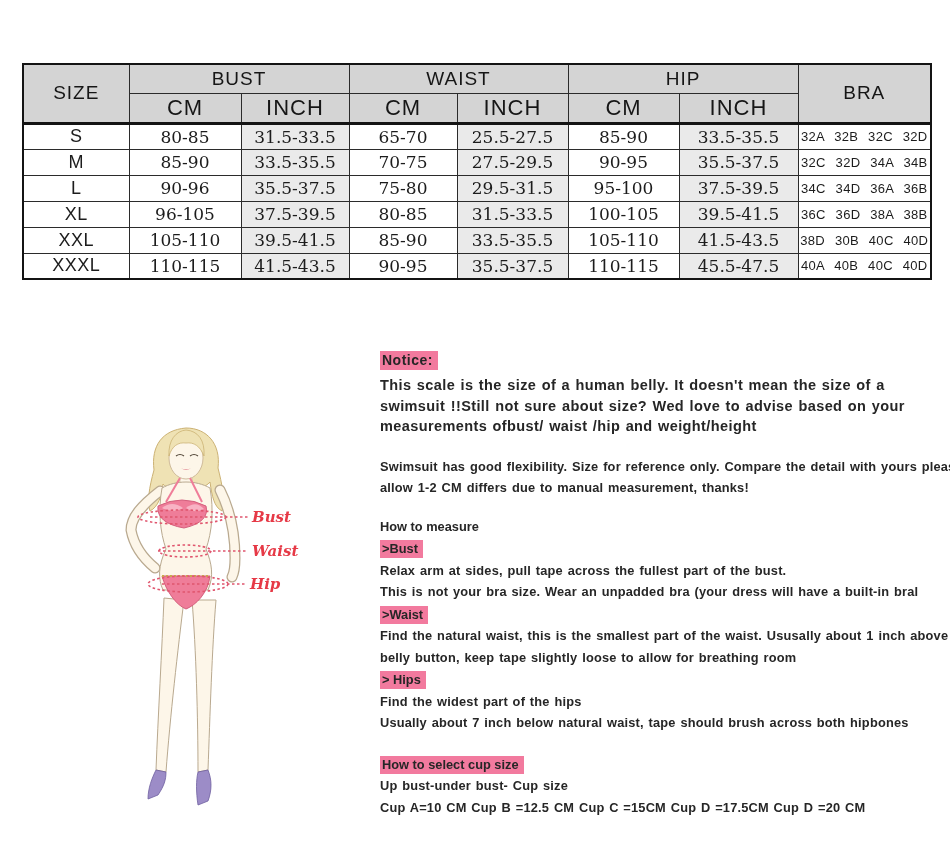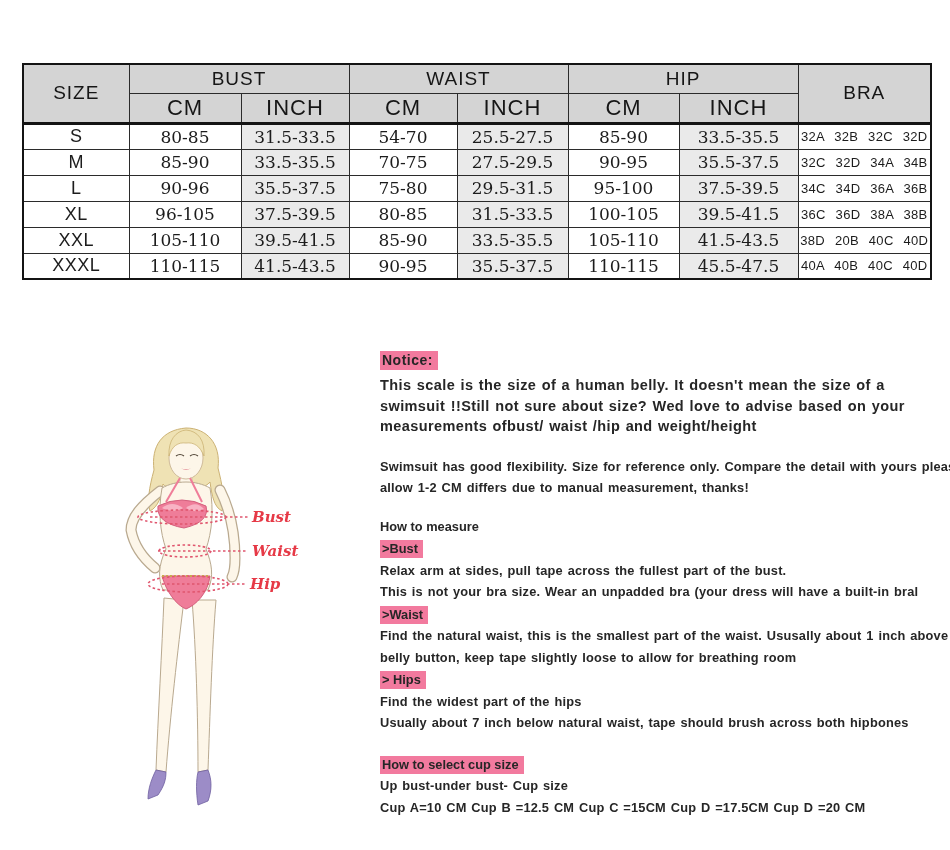--- a/index.html
+++ b/index.html
@@ -89,21 +89,21 @@
           <th>INCH</th>
           <th>CM</th>
           <th>INCH</th>
         </tr>
       </thead>
       <tbody id="size-rows">
           <tr>
             <td class="c-size">S</td>
             <td class="c-cm">80-85</td>
             <td class="c-inch">31.5-33.5</td>
-            <td class="c-cm">54-70</td>
+            <td class="c-cm">65-70</td>
             <td class="c-inch">25.5-27.5</td>
             <td class="c-cm">85-90</td>
             <td class="c-inch">33.5-35.5</td>
             <td class="c-bra">32A 32B 32C 32D</td>
           </tr>
           <tr>
             <td class="c-size">M</td>
             <td class="c-cm">85-90</td>
             <td class="c-inch">33.5-35.5</td>
             <td class="c-cm">70-75</td>
@@ -133,21 +133,21 @@
             <td class="c-bra">36C 36D 38A 38B</td>
           </tr>
           <tr>
             <td class="c-size">XXL</td>
             <td class="c-cm">105-110</td>
             <td class="c-inch">39.5-41.5</td>
             <td class="c-cm">85-90</td>
             <td class="c-inch">33.5-35.5</td>
             <td class="c-cm">105-110</td>
             <td class="c-inch">41.5-43.5</td>
-            <td class="c-bra">38D 20B 40C 40D</td>
+            <td class="c-bra">38D 30B 40C 40D</td>
           </tr>
           <tr>
             <td class="c-size">XXXL</td>
             <td class="c-cm">110-115</td>
             <td class="c-inch">41.5-43.5</td>
             <td class="c-cm">90-95</td>
             <td class="c-inch">35.5-37.5</td>
             <td class="c-cm">110-115</td>
             <td class="c-inch">45.5-47.5</td>
             <td class="c-bra">40A 40B 40C 40D</td>

